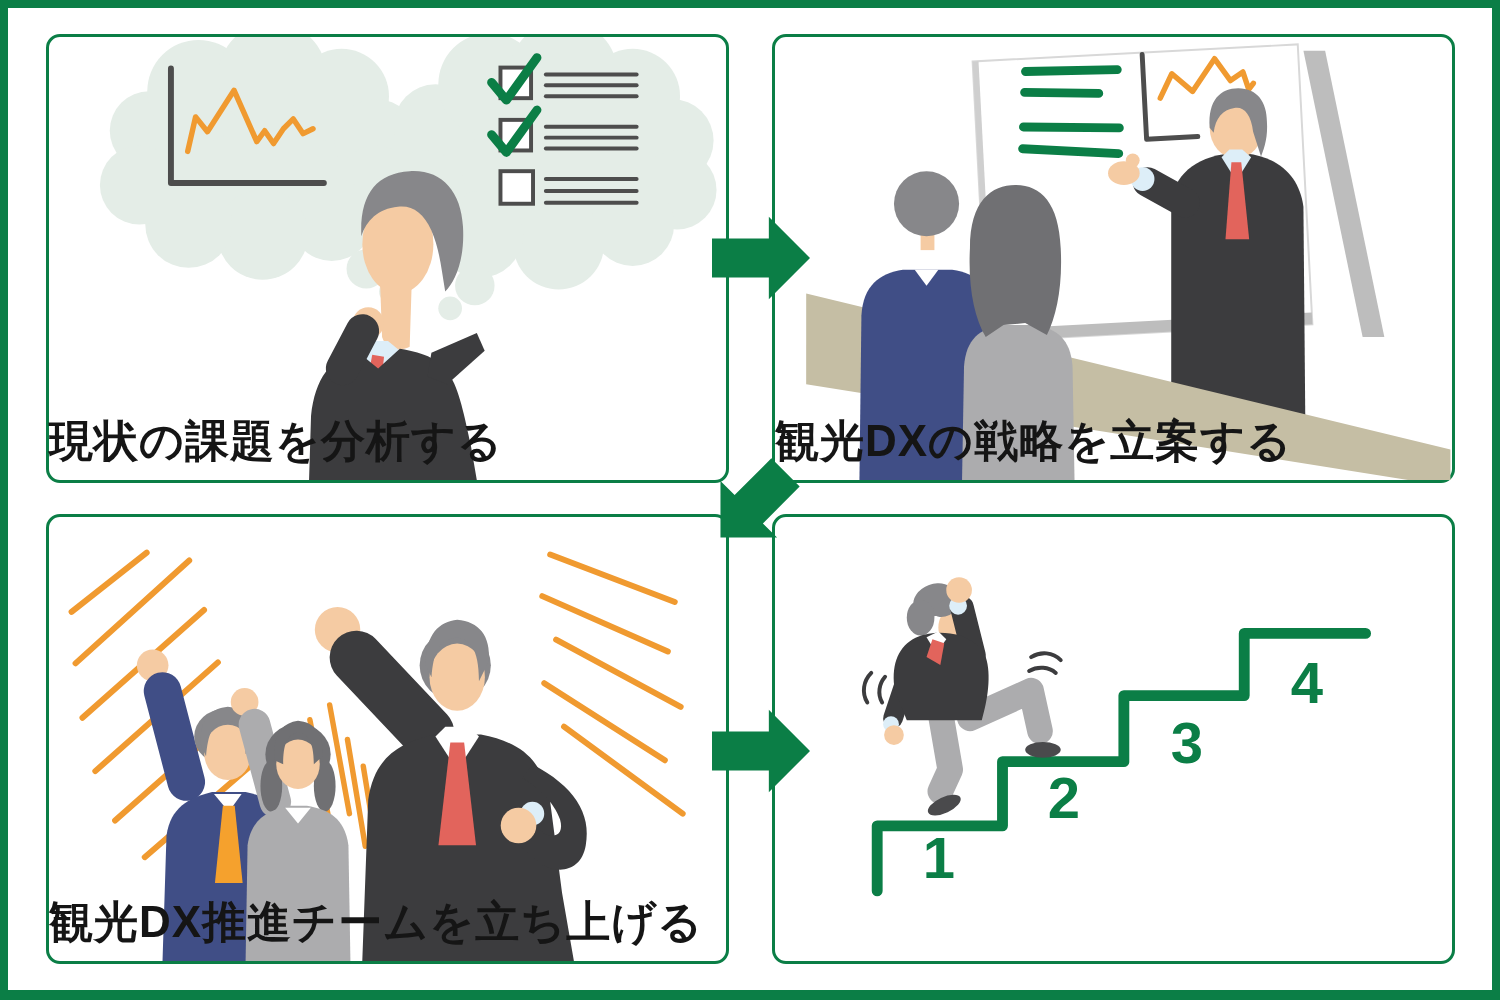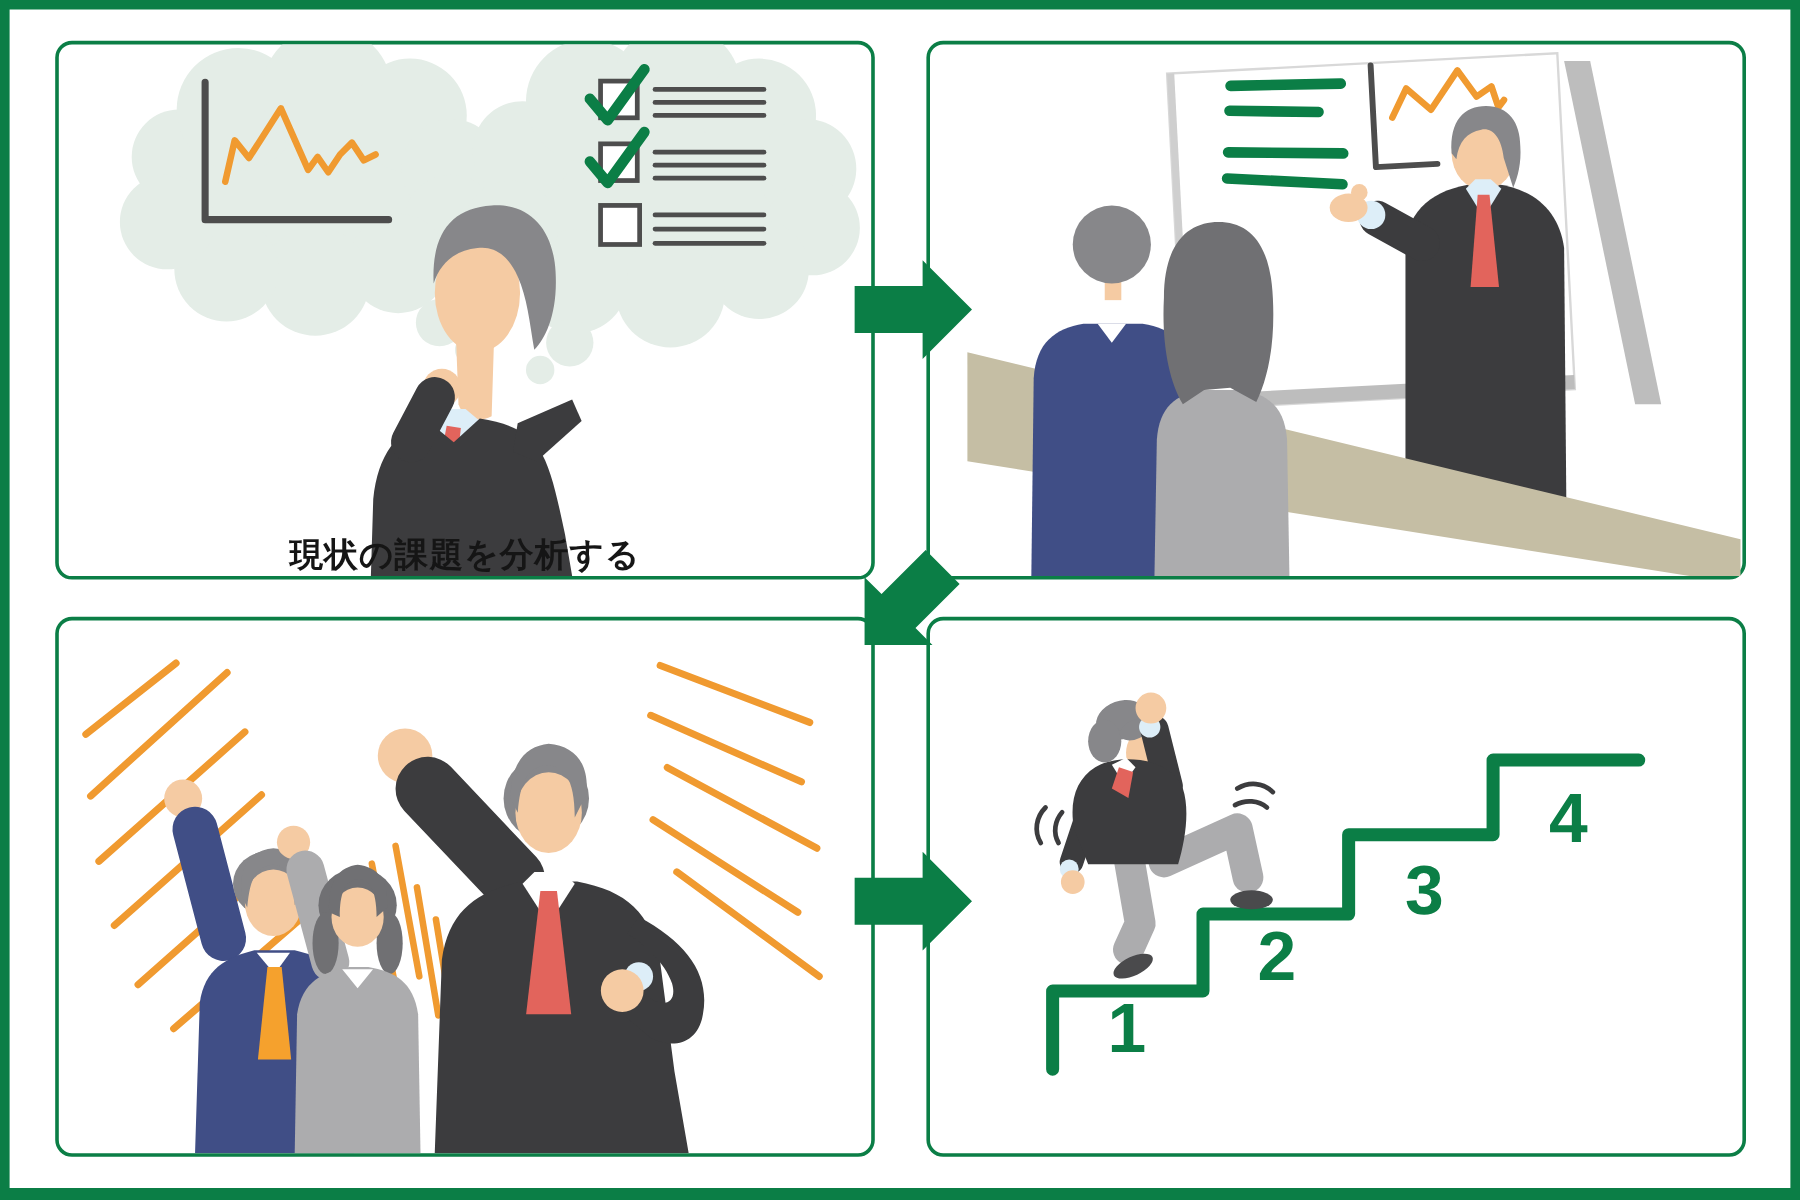--- a/index.html
+++ b/index.html
@@ -18,22 +18,22 @@
     position:absolute;background:#fff;
     border:3px solid var(--green,#0B7E46);
     border-radius:14px;box-sizing:border-box;z-index:2;
   }
   #panel-analyze {left:46px; top:34px;  width:683px;height:449px;}
   #panel-strategy{left:772px;top:34px;  width:683px;height:449px;}
   #panel-team    {left:46px; top:514px; width:683px;height:450px;}
   #panel-stages  {left:772px;top:514px; width:683px;height:450px;}
   .illus{position:absolute;left:0;top:0;width:100%;height:100%;}
   .caption{
-    position:absolute;left:0;right:0;bottom:0;text-align:center;
-    font-size:28px;font-weight:800;letter-spacing:1px;
+    position:absolute;left:0;right:0;bottom:12px;
+    font-size:44px;font-weight:800;letter-spacing:1px;
     color:var(--caption,#151515);line-height:1.2;z-index:3;
   }
   .arrow{position:absolute;z-index:6;}
   #arrow-1{left:712px;top:216px;}
   #arrow-2{left:697px;top:449px;}
   #arrow-3{left:712px;top:709px;}
   .step-num{
     position:absolute;transform:translate(-50%,-50%);
     color:var(--green,#0B7E46);font-size:58px;font-weight:800;line-height:1;z-index:3;
   }
@@ -181,20 +181,21 @@
         <rect x="146" y="196" width="14" height="20" class="f-skin"></rect>
         <path class="f-navy" d="M 84,449 L 86,282 C 88,252 104,240 128,236 L 178,236 C 204,240 214,252 216,282 L 218,449 Z"></path>
         <polygon class="f-white" points="140,236 152,252 164,236"></polygon>
         <circle class="f-hair" cx="152" cy="169" r="33"></circle>
       </g>
       <g>
         <path class="f-gray" d="M 188,449 L 190,334 C 192,306 206,296 228,292 L 262,292 C 284,296 298,306 300,334 L 302,449 Z"></path>
         <path class="f-hairdark" d="M 196,214 C 196,166 218,150 242,150 C 268,150 286,168 288,214 C 290,252 284,282 274,302 L 252,290 L 230,292 L 212,304 C 200,284 194,252 196,214 Z"></path>
       </g>
     </svg>
+    <div class="caption">観光DXの戦略を立案する</div>
   </div>
 
   <div class="panel" id="panel-team">
     <svg class="illus" viewBox="0 0 683 449">
       <g class="s-orange" stroke-width="6" stroke-linecap="round">
         <line x1="22" y1="96" x2="98" y2="36"></line>
         <line x1="26" y1="148" x2="141" y2="44"></line>
         <line x1="33" y1="203" x2="156" y2="94"></line>
         <line x1="46" y1="257" x2="170" y2="147"></line>
         <line x1="66" y1="307" x2="188" y2="199"></line>
@@ -247,20 +248,21 @@
         <ellipse class="f-skin" cx="412" cy="162" rx="28" ry="34"></ellipse>
         <path class="f-hair" d="M 380,150 C 380,118 394,106 412,104 C 434,106 446,120 444,146 L 434,166 C 434,132 424,122 410,122 C 394,124 388,136 386,162 Z"></path>
         <path class="f-suit" d="M 316,449 L 322,286 C 328,244 352,228 390,220 L 436,220 C 478,228 498,246 506,288 L 518,380 L 530,449 Z"></path>
         <polygon class="f-white" points="390,222 412,256 434,222 424,212 400,212"></polygon>
         <polygon class="f-red" points="405,228 419,228 431,332 393,332"></polygon>
         <path class="f-suit" d="M 488,250 C 530,272 548,300 542,332 C 538,356 518,362 498,352 L 472,330 L 482,306 L 500,320 C 512,326 520,320 516,306 C 510,288 492,272 478,264 Z"></path>
         <circle class="f-shirt" cx="488" cy="300" r="12"></circle>
         <circle class="f-skin" cx="474" cy="312" r="18"></circle>
       </g>
     </svg>
+    <div class="caption">観光DX推進チームを立ち上げる</div>
   </div>
 
   <div class="panel" id="panel-stages">
     <svg class="illus" viewBox="0 0 683 450">
 
       <path class="s-green nofill" d="M 102,379 L 102,313 L 229,313 L 229,248 L 352,248 L 352,181 L 474,181 L 474,118 L 597,118" stroke-width="11" stroke-linecap="round" stroke-linejoin="round"></path>
 
       <g>
         <g class="s-suit nofill" stroke-width="4" stroke-linecap="round">
           <path d="M 96,158 C 88,166 86,178 92,188"></path>

